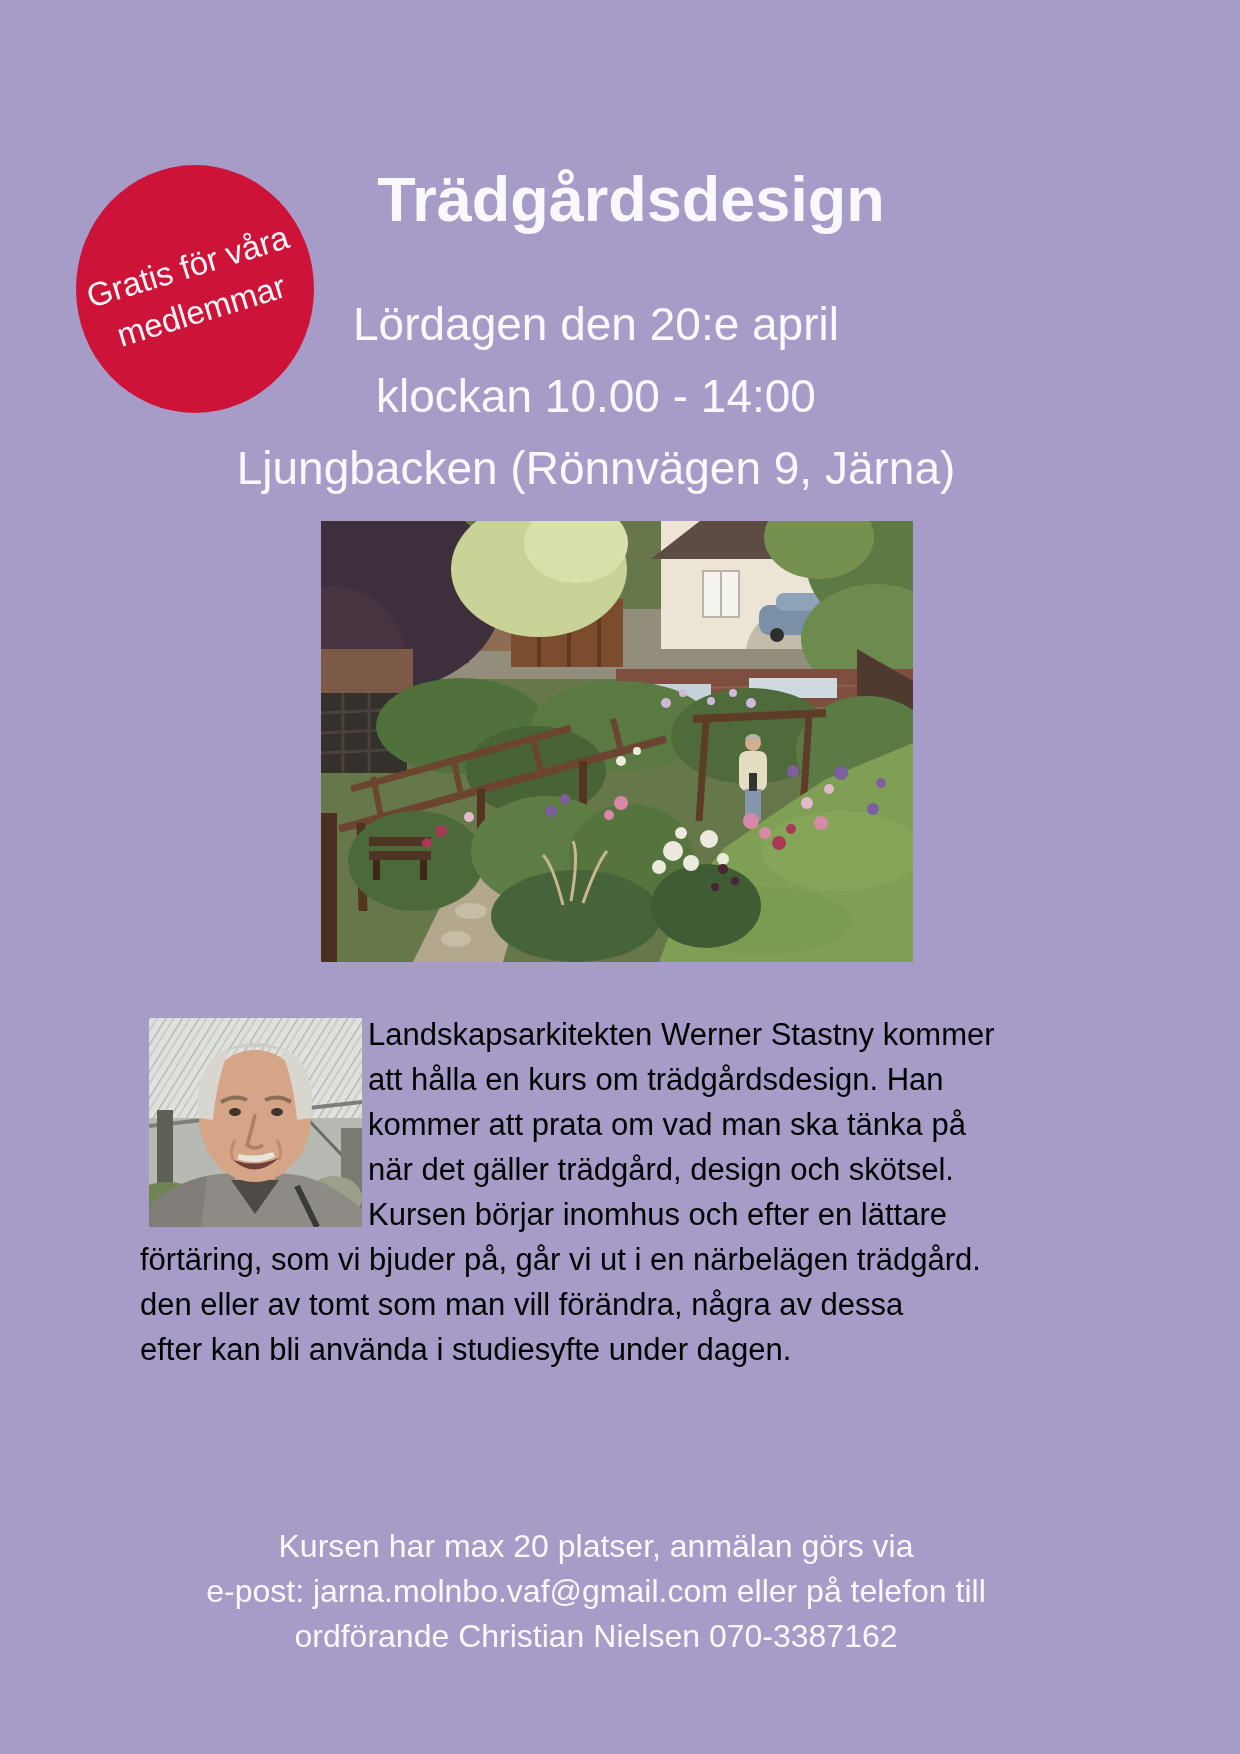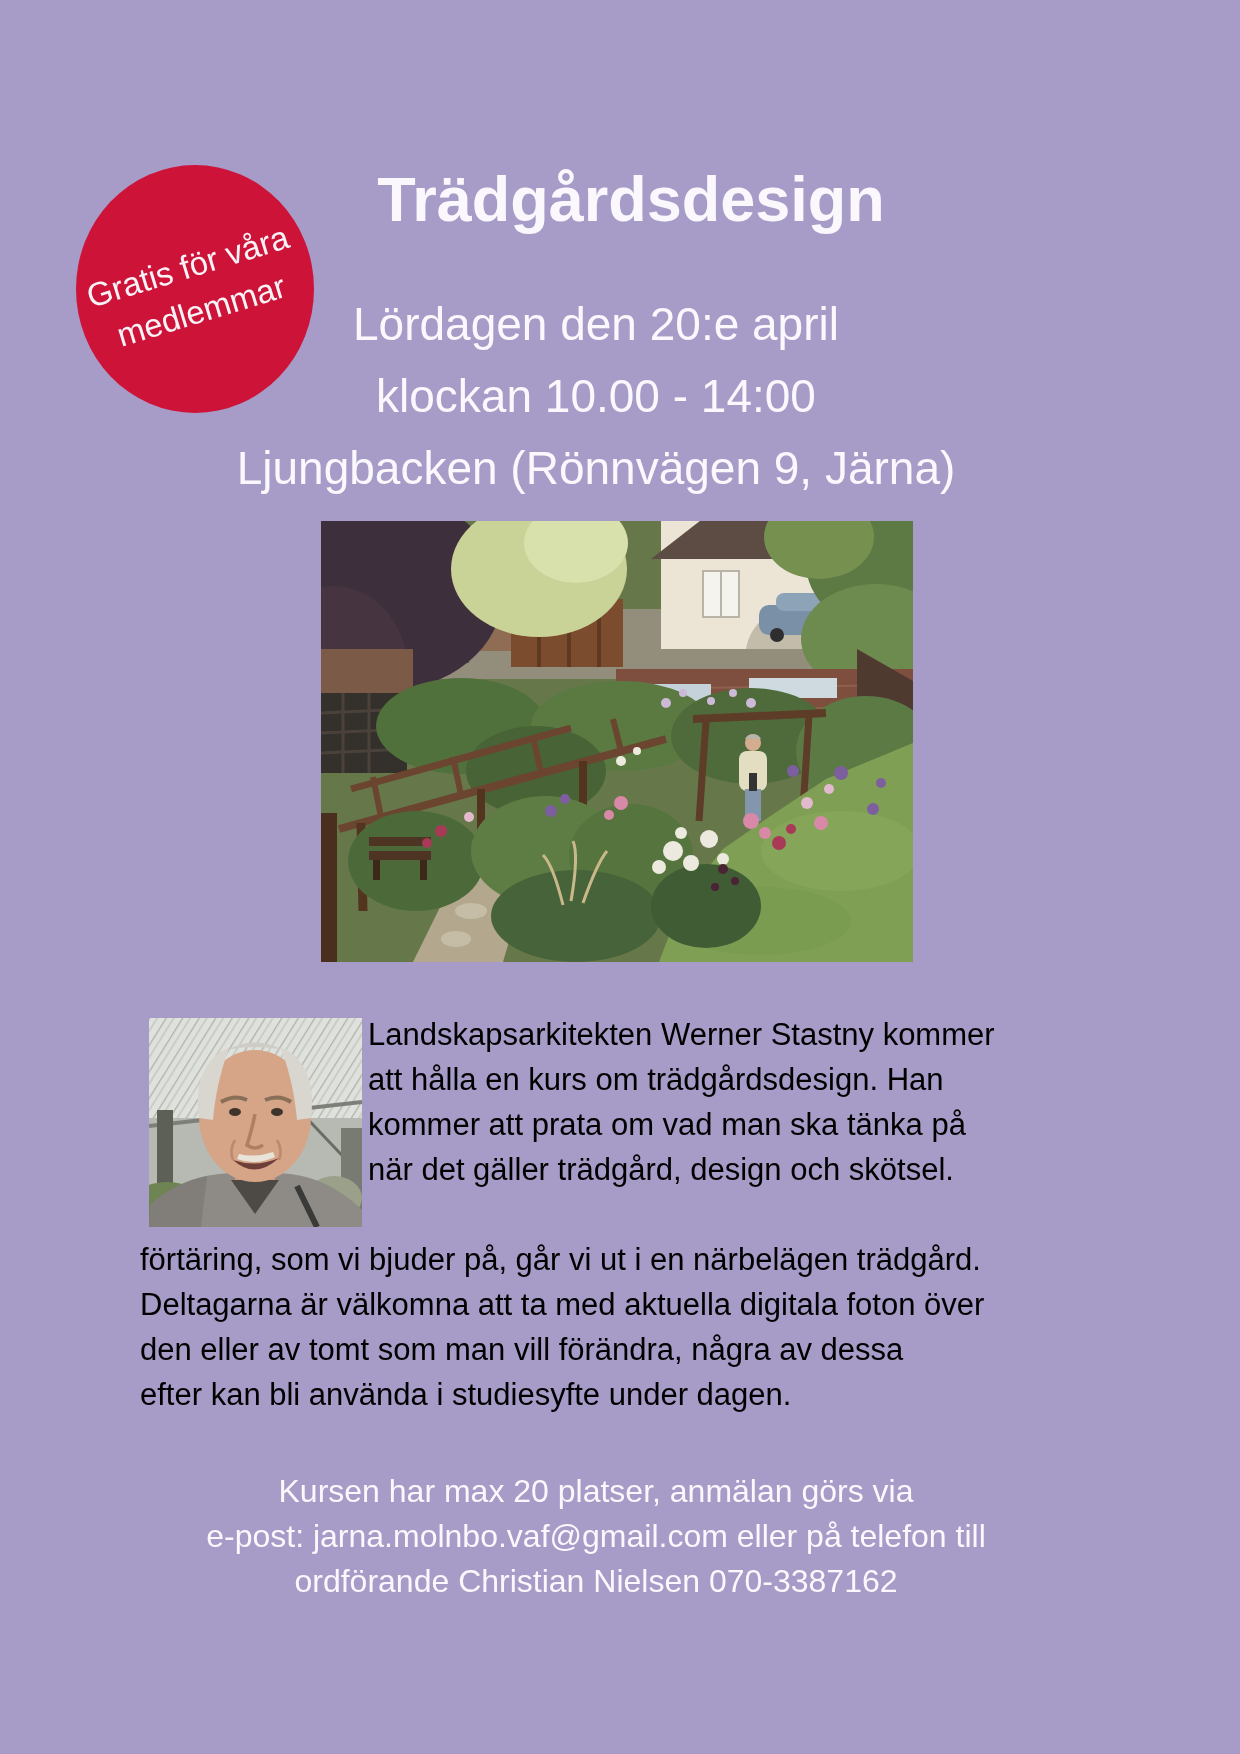--- a/index.html
+++ b/index.html
@@ -42,21 +42,21 @@
     overflow:hidden;
   }
   .portrait svg{display:block;width:100%;height:100%;}
 
   
   .bodytext{position:absolute;color:#000000;font-size:31px;line-height:45px;white-space:nowrap;}
   .beside{left:368px;top:1012px;}
   .fullw{left:140px;top:1237px;}
 
   
-  .footer{top:1469px;font-size:32px;line-height:45px;}
+  .footer{top:1524px;font-size:32px;line-height:45px;}
 </style>
 </head>
 <body>
 
 <div class="page">
 
   <div class="badge">
     <div class="badge-rot">
       <div>Gratis för våra</div>
       <div>medlemmar</div>
@@ -268,25 +268,25 @@
       <path d="M 86,122 q -6,10 -2,20" stroke="#bb8a6d" stroke-width="2.5" fill="none"></path>
       <path d="M 128,122 q 6,10 2,20" stroke="#bb8a6d" stroke-width="2.5" fill="none"></path>
     </svg>
   </div>
 
   <div class="bodytext beside">
     <div>Landskapsarkitekten Werner Stastny kommer</div>
     <div>att hålla en kurs om trädgårdsdesign. Han</div>
     <div>kommer att prata om vad man ska tänka på</div>
     <div>när det gäller trädgård, design och skötsel.</div>
+    <div>Kursen börjar inomhus och efter en lättare</div>
   </div>
 
   <div class="bodytext fullw">
     <div>förtäring, som vi bjuder på, går vi ut i en närbelägen trädgård.</div>
-    <div>Deltagarna är välkomna att ta med aktuella digitala foton över</div>
     <div>den eller av tomt som man vill förändra, några av dessa</div>
     <div>efter kan bli använda i studiesyfte under dagen.</div>
   </div>
 
   <div class="centered footer">
     <div>Kursen har max 20 platser, anmälan görs via</div>
     <div>e-post: jarna.molnbo.vaf@gmail.com eller på telefon till</div>
     <div>ordförande Christian Nielsen 070-3387162</div>
   </div>
 

